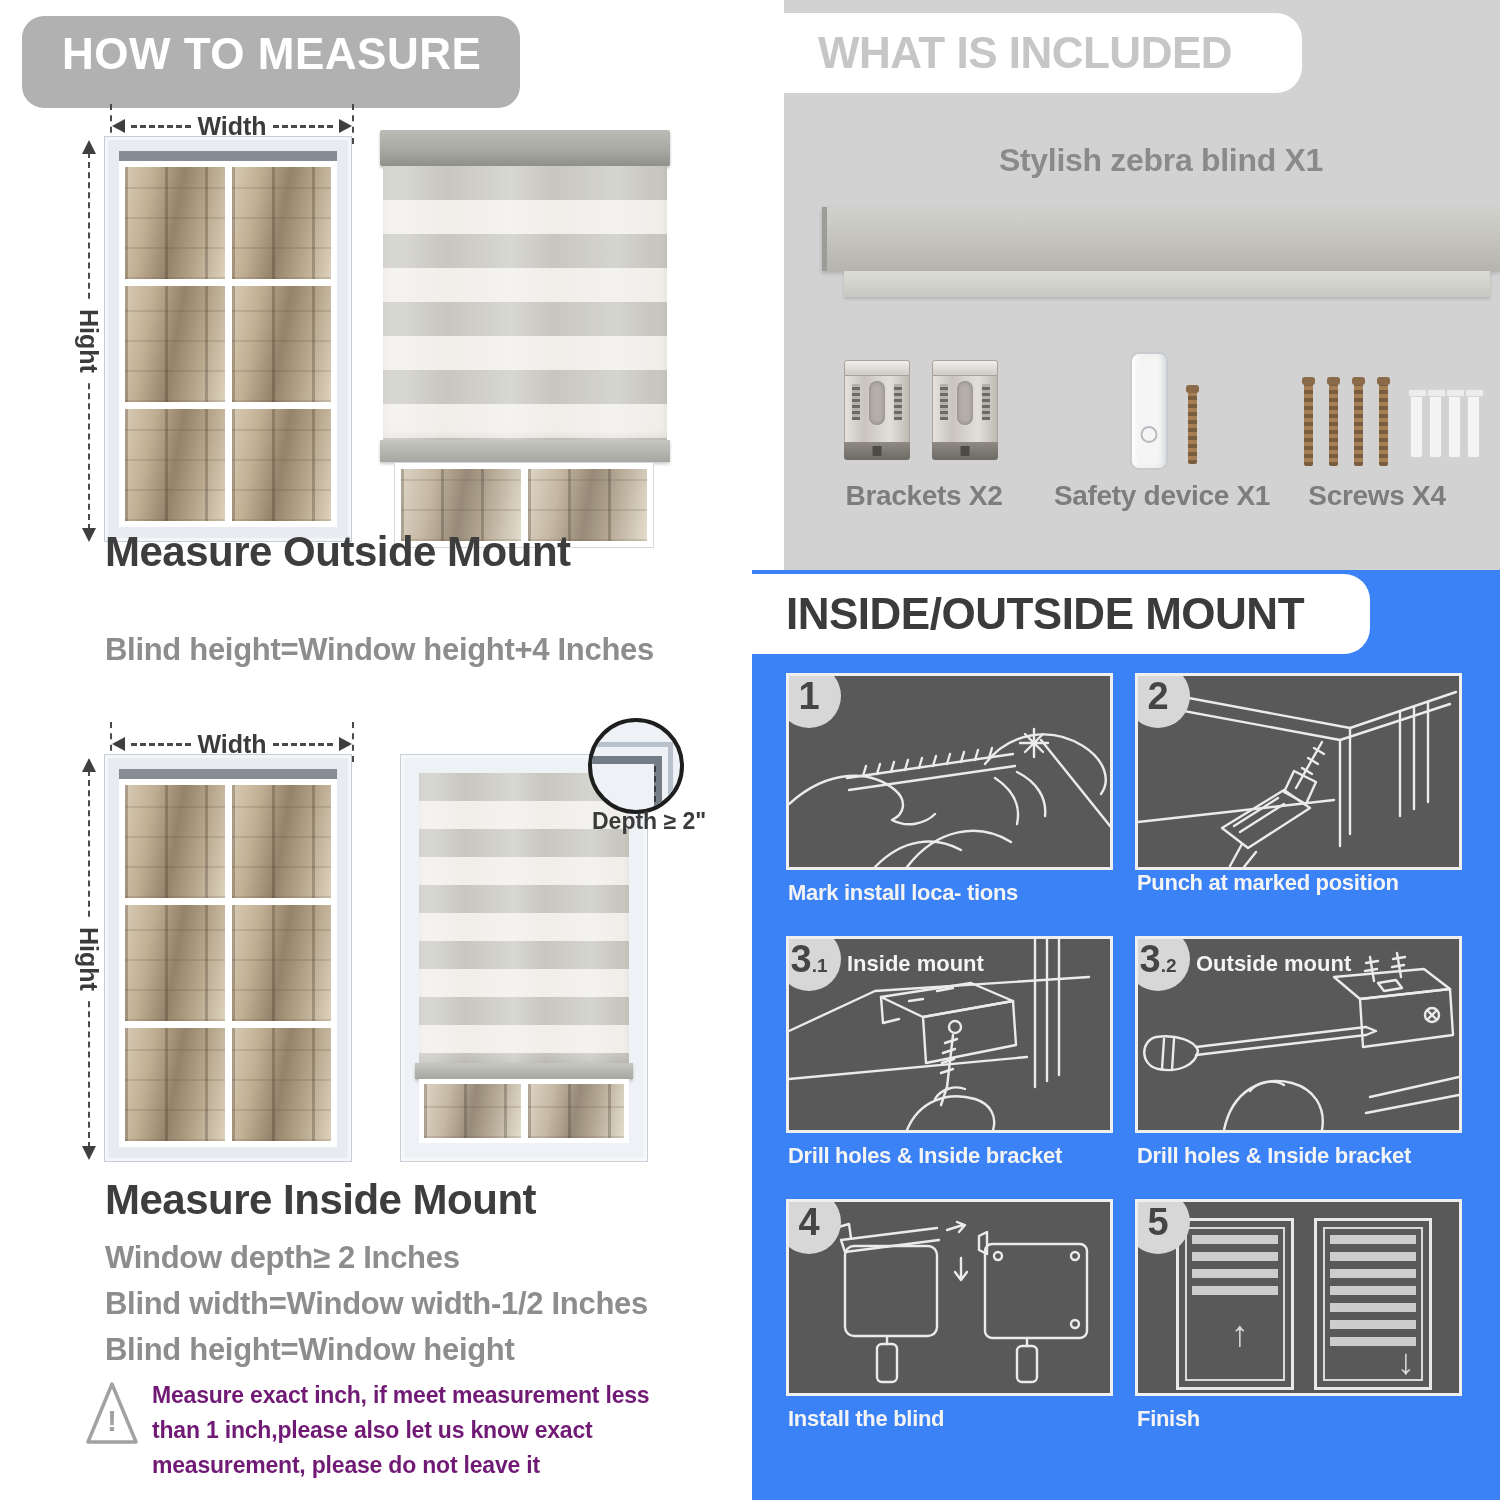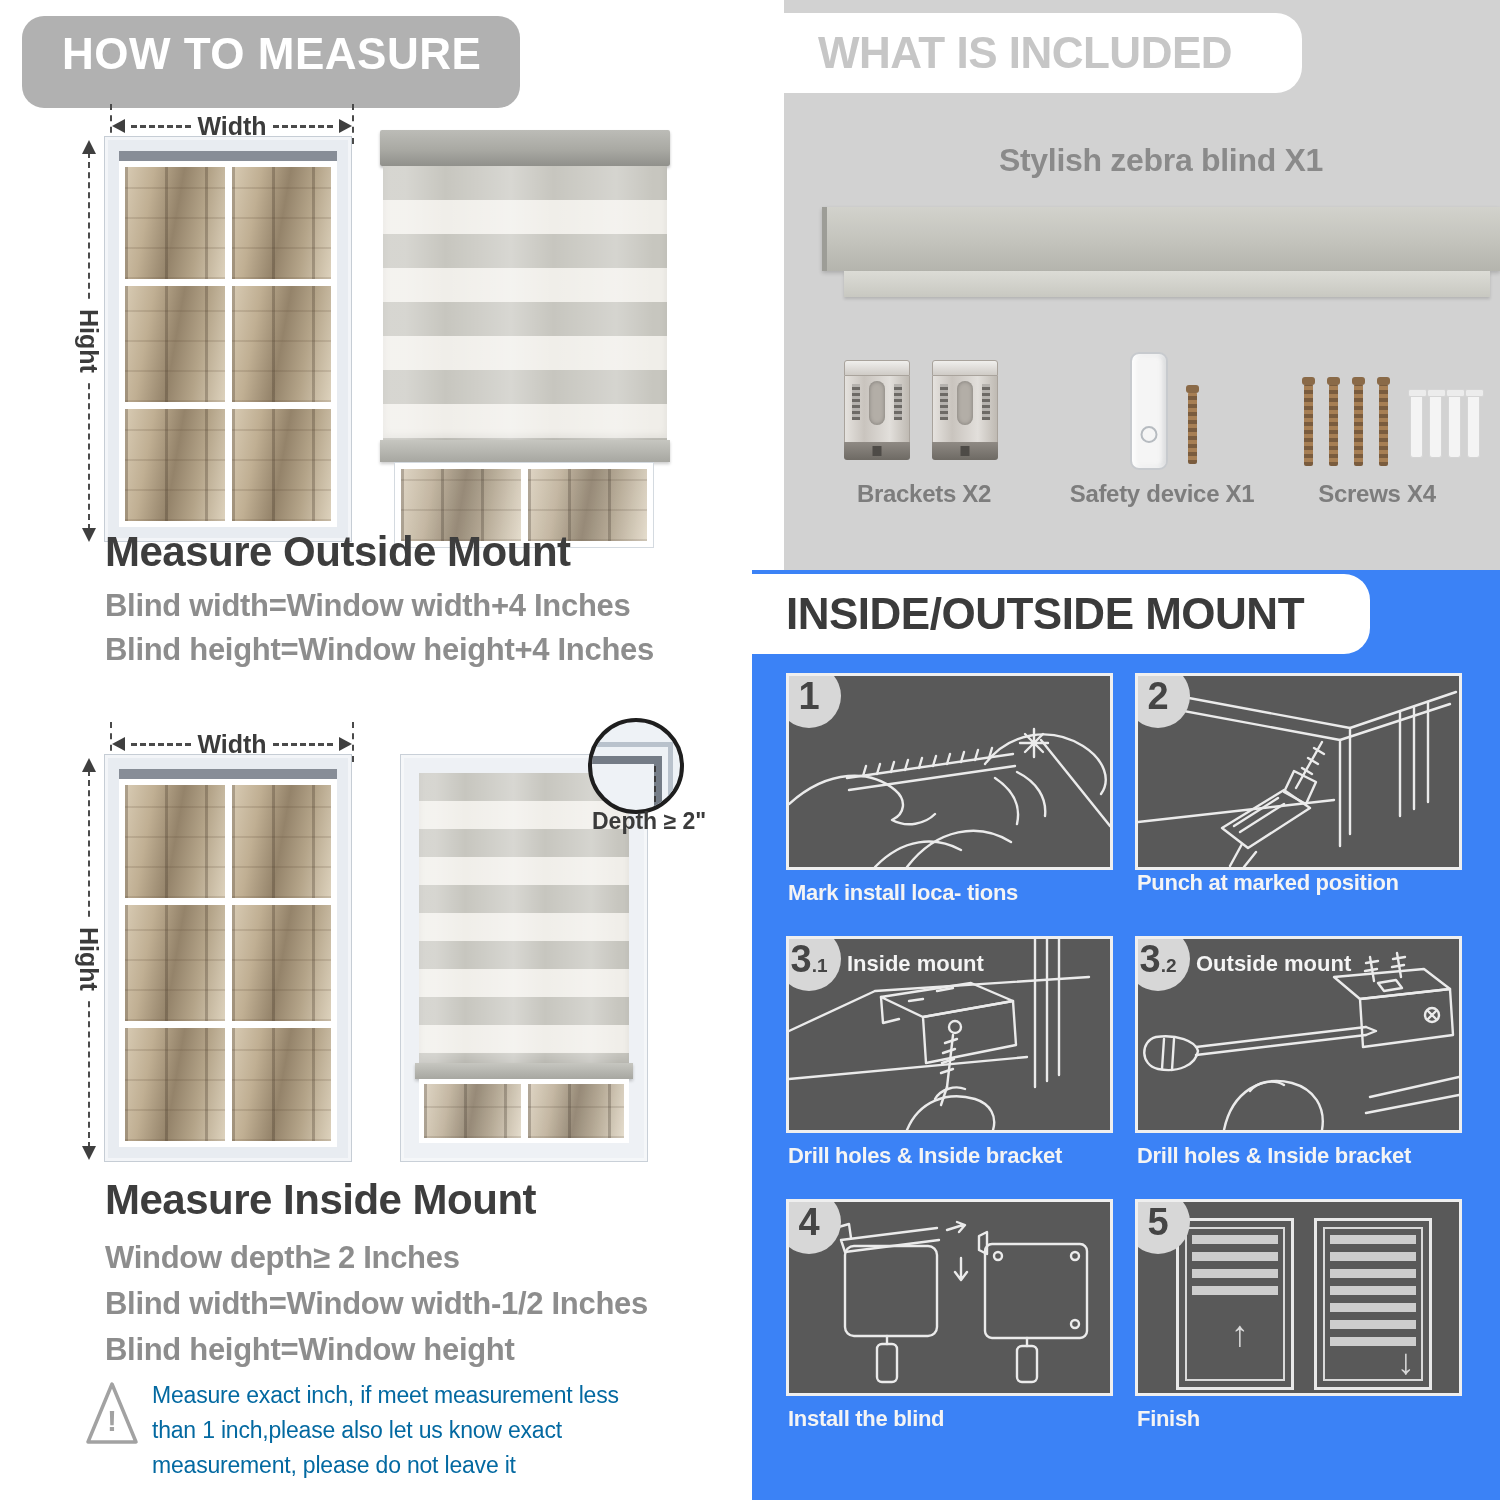--- a/index.html
+++ b/index.html
@@ -50,36 +50,36 @@
          rgba(255,255,255,.26) 82%,rgba(255,255,255,0) 95%);pointer-events:none;}
   .cassette{background:linear-gradient(180deg,#bcbcb7 0%,#a9a9a3 55%,#90908b 100%);
             border-radius:2px;box-shadow:0 2px 3px rgba(0,0,0,.25);}
   .botrail{background:linear-gradient(180deg,#c6c6c0 0%,#a7a7a1 100%);
            box-shadow:0 2px 3px rgba(0,0,0,.2);}
 
   
   .sec-title{font-size:42px;font-weight:bold;color:#3d3d3d;letter-spacing:-.5px;}
   .sec-line{font-size:31px;font-weight:bold;color:#8d8d8d;letter-spacing:-.3px;}
   .depth-note{font-size:23px;font-weight:bold;color:#3b3b3b;}
-  .warn-text{font-size:23px;font-weight:normal;color:#0369a1;line-height:35px;letter-spacing:-.2px;}
+  .warn-text{font-size:23px;font-weight:bold;color:#701a75;line-height:35px;letter-spacing:-.2px;}
 
   
   .callout{width:96px;height:96px;border-radius:50%;border:4px solid #1e1e1e;background:#eef2f6;overflow:hidden;}
   .co-a{position:absolute;left:-12px;top:34px;width:74px;height:74px;
         border-top:8px solid #747c86;border-right:8px solid #747c86;}
   .co-b{position:absolute;left:-12px;top:20px;width:88px;height:88px;
         border-top:5px solid #b9c2cc;border-right:5px solid #b9c2cc;}
   .co-dash{position:absolute;left:62px;top:44px;height:46px;border-left:2px dashed #3a3a3a;}
 
   
   .light-panel{background:#d2d2d2;}
   .rail-main{background:linear-gradient(180deg,#d2d2cc 0%,#c3c3bc 55%,#b4b4ad 100%);
              border-left:5px solid #9d9d97;box-shadow:0 2px 4px rgba(0,0,0,.18);}
   .rail-lip{background:linear-gradient(180deg,#dcdcd6 0%,#c8c8c1 100%);box-shadow:0 2px 3px rgba(0,0,0,.15);}
-  .inc-label{font-size:24px;font-weight:bold;color:#7d7d7d;letter-spacing:-.3px;white-space:nowrap;
+  .inc-label{font-size:28px;font-weight:bold;color:#7d7d7d;letter-spacing:-.3px;white-space:nowrap;
              transform:translateX(-50%);}
   .bracket{width:66px;height:100px;}
   .b-top{height:14px;background:linear-gradient(#f0efed,#cfcbc6);border:1px solid #a9a39c;border-radius:3px 3px 0 0;}
   .b-body{height:66px;background:linear-gradient(90deg,#e5e2de,#c9c4be 30%,#e2dfdb 70%,#bfbab3);
           border-left:1px solid #a9a39c;border-right:1px solid #a9a39c;position:relative;}
   .b-slot{position:absolute;left:50%;transform:translateX(-50%);top:5px;width:16px;height:44px;
           background:#b3aea7;border-radius:8px;box-shadow:inset 0 0 4px rgba(0,0,0,.3);}
   .b-screw{position:absolute;top:8px;width:8px;height:36px;
            background:repeating-linear-gradient(0deg,#6d6a66 0 3px,#b5b2ae 3px 6px);}
   .b-foot{height:18px;background:linear-gradient(#8f8a84,#6e6a64);border-radius:0 0 3px 3px;position:relative;}
@@ -161,21 +161,20 @@
     <div class="abs botrail" style="left:0;top:314px;width:290px;height:22px;"></div>
     <div class="abs" style="left:14px;top:336px;width:260px;height:86px;background:#fff;border:1px solid #d4dae0;padding:6px;">
       <div style="display:grid;grid-template-columns:1fr 1fr;gap:7px;height:100%;background:#fff;">
         <div class="photo photo-dim"></div>
         <div class="photo photo-dim"></div>
       </div>
     </div>
   </div>
 
   <div class="abs sec-title" style="left:105px;top:528px;text-align:right;">Measure Outside Mount</div>
-  <div class="abs sec-line" style="left:105px;top:588px;">Blind width=Window width+4 Inches</div>
   <div class="abs sec-line" style="left:105px;top:632px;">Blind height=Window height+4 Inches</div>
 
   <div class="abs hmeas" style="left:112px;top:728px;width:240px;height:32px;">
     <span class="ah ah-left"></span>
     <span class="dash"></span>
     <span>Width</span>
     <span class="dash"></span>
     <span class="ah ah-right"></span>
   </div>
   <div class="abs vtick" style="left:110px;top:722px;"></div>

